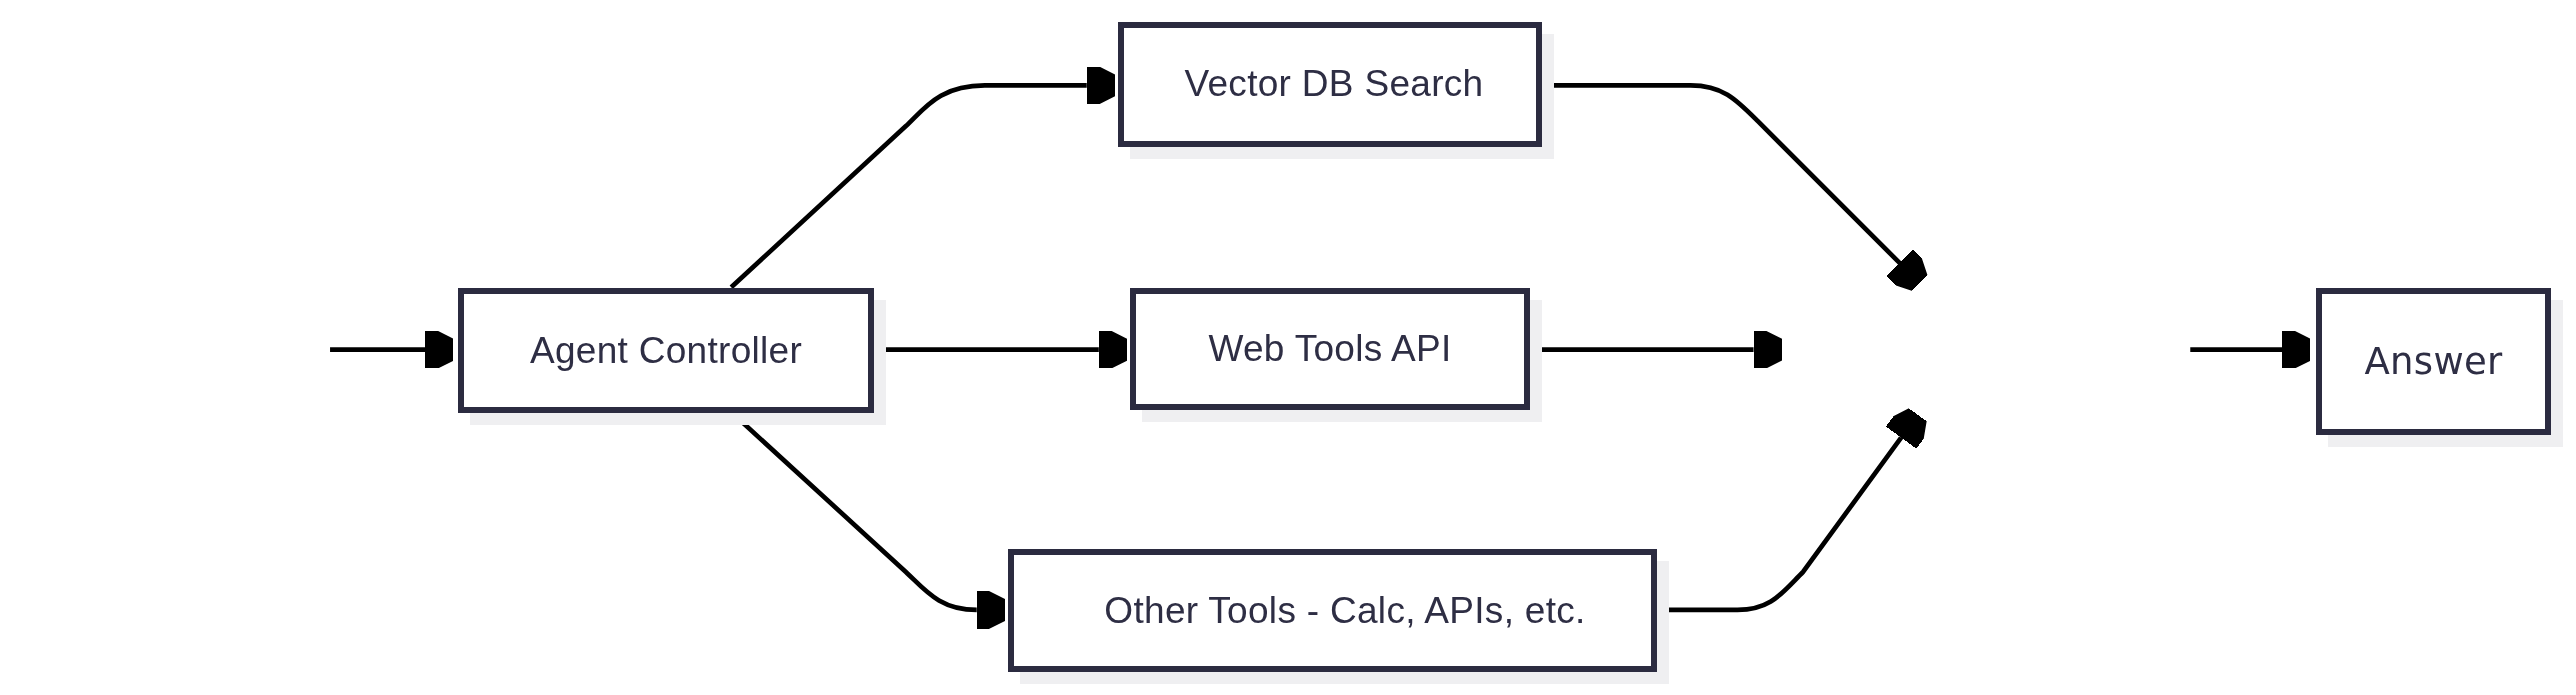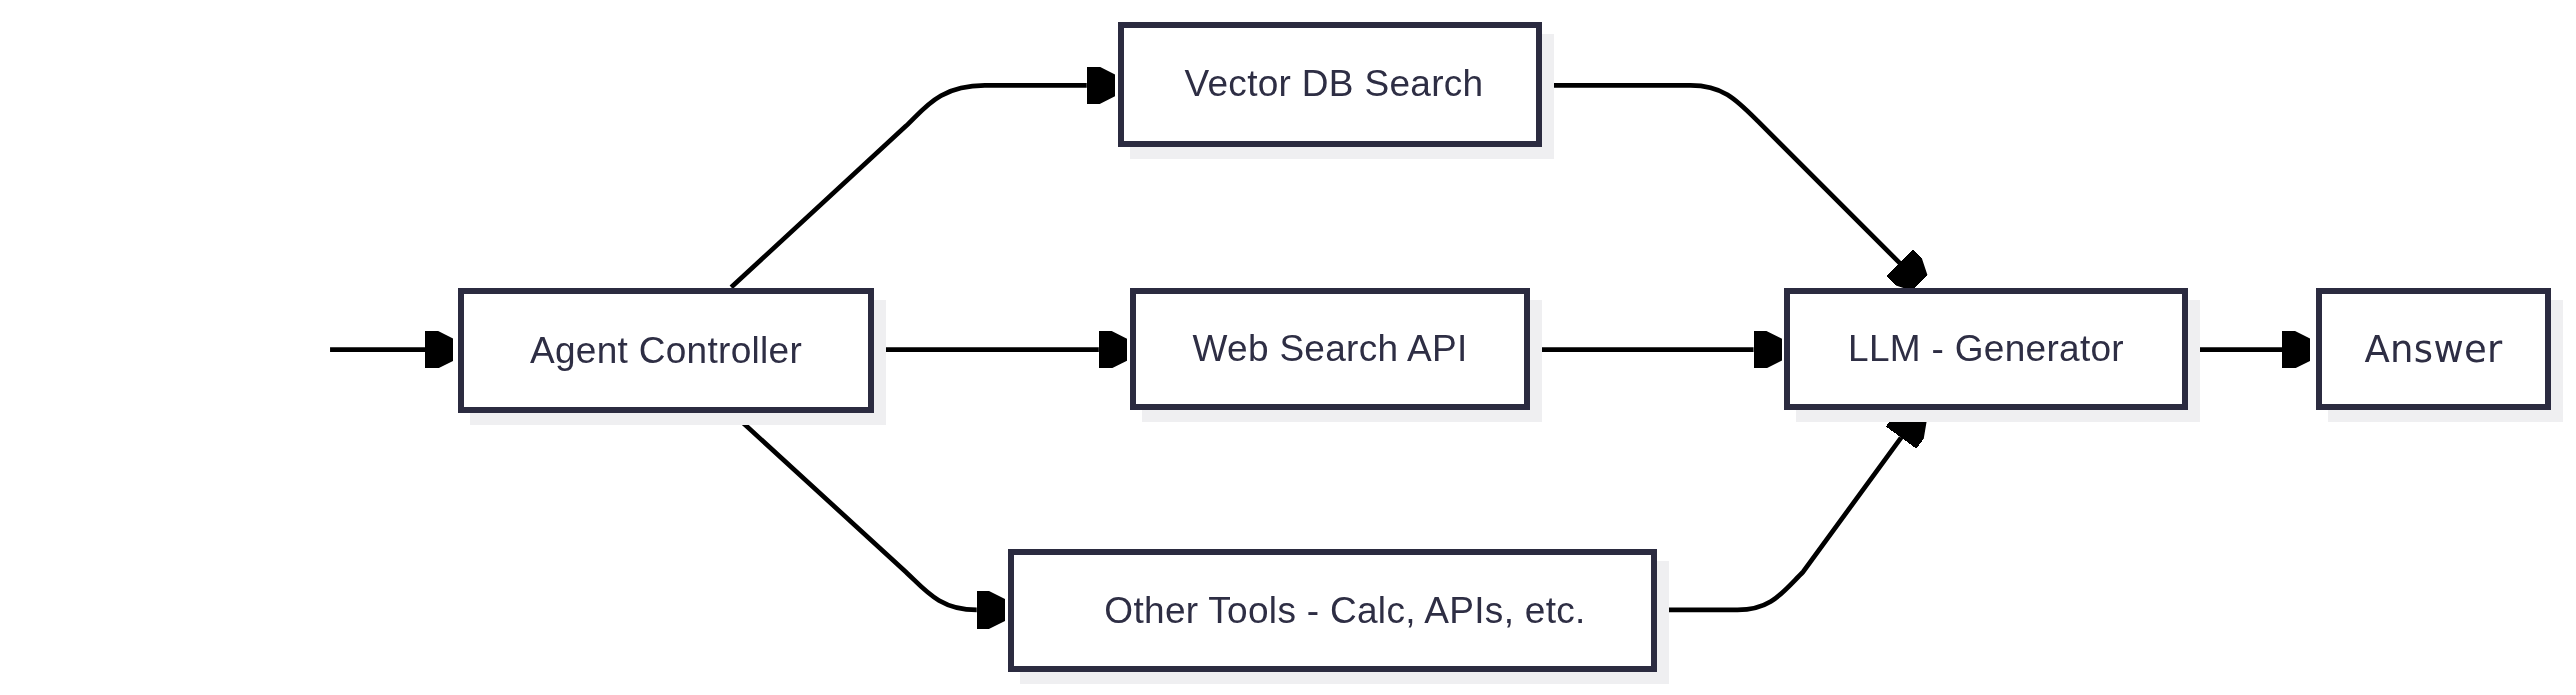--- a/index.html
+++ b/index.html
@@ -40,21 +40,21 @@
     font-size: 37px;
     letter-spacing: 0.3px;
     white-space: nowrap;
   }
   .node-user-query       { left: 20px;   top: 288px; width: 309px; height: 122px; }
   .node-agent-controller { left: 458px;  top: 288px; width: 416px; height: 125px; }
   .node-vector-db        { left: 1118px; top: 21.5px;  width: 424px; height: 125px; padding-left: 8px; }
   .node-web-search       { left: 1130px; top: 288px; width: 400px; height: 122px; }
   .node-other-tools      { left: 1008px; top: 549px; width: 649px; height: 123px; padding-left: 25px; }
   .node-llm-generator    { left: 1784px; top: 288px; width: 404px; height: 122px; }
-  .node-answer           { left: 2316px; top: 288px; width: 235px; height: 122px;
+  .node-answer           { left: 2316px; top: 288px; width: 235px; height: 147px;
                            font-family: "DejaVu Sans", sans-serif; text-align: center; }
 </style>
 </head>
 <body>
 
 <div class="canvas">
 
   <svg class="edges-layer" viewBox="0 0 3840 1037" xmlns="http://www.w3.org/2000/svg">
     <defs>
       <marker id="arrowhead" viewBox="0 0 10 10" refX="0" refY="5" markerWidth="6" markerHeight="8" orient="auto-start-reverse">
@@ -74,29 +74,26 @@
 
   <div class="node node-agent-controller">
     <span>Agent Controller</span>
   </div>
 
   <div class="node node-vector-db">
     <span>Vector DB Search</span>
   </div>
 
   <div class="node node-web-search">
-    <span>Web Search API</span>
+    <span>Web Tools API</span>
   </div>
 
   <div class="node node-other-tools">
     <span>Other Tools - Calc, APIs, etc.</span>
   </div>
 
-  <div class="node node-llm-generator">
-    <span>LLM - Generator</span>
-  </div>
 
   <div class="node node-answer">
     <span>Answer</span>
   </div>
 
 </div>
 
 
 </body></html>

